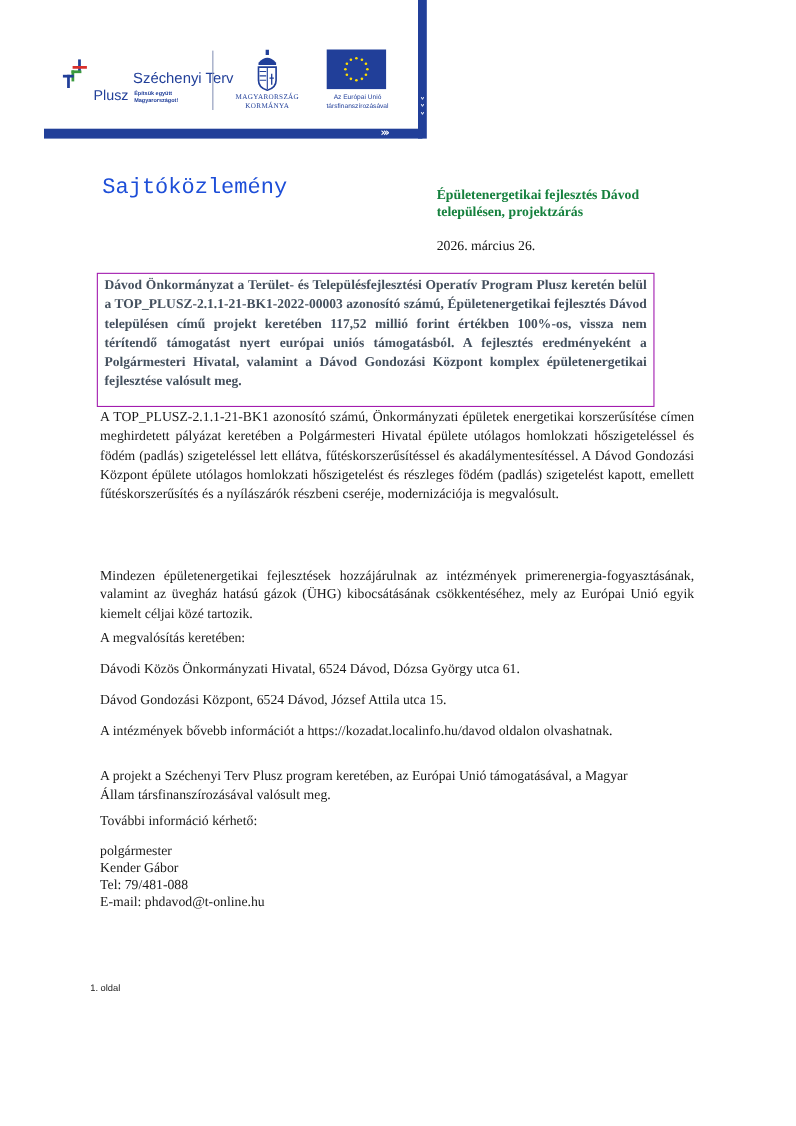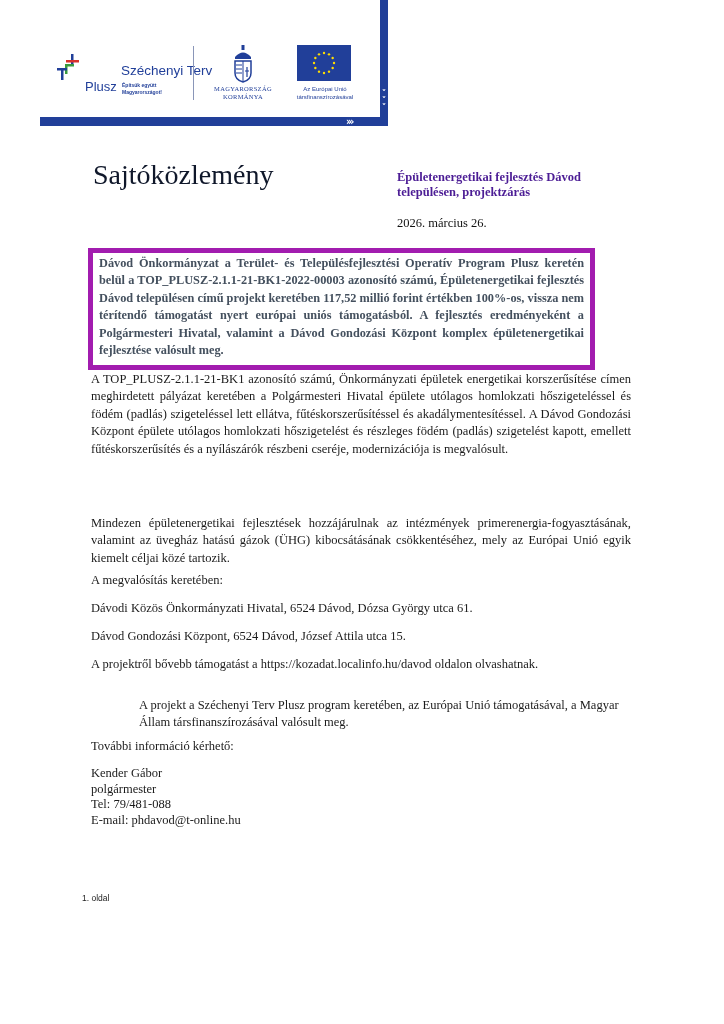--- a/index.html
+++ b/index.html
@@ -16,26 +16,26 @@
   .szt-slogan { position:absolute; left:122px; top:82px; font-family:"Liberation Sans", sans-serif; font-weight:bold; color:#213f99; font-size:5px; line-height:7px; }
   .divider { position:absolute; left:193px; top:46px; width:1px; height:54px; background:#8a96b8; }
 
   .gov-crest { position:absolute; left:232px; top:45px; width:22px; height:38px; }
   .gov-name { position:absolute; left:205px; top:85px; width:76px; text-align:center; font-family:"Liberation Serif", serif; color:#213f99; font-size:6.5px; line-height:8px; letter-spacing:0.3px; }
 
   .eu-flag { position:absolute; left:297px; top:45px; width:54px; height:36px; background:#213f99; }
   .eu-text { position:absolute; left:287px; top:85px; width:76px; text-align:center; font-family:"Liberation Sans", sans-serif; color:#213f99; font-size:6px; line-height:8px; }
 
   
-  .doc-title { position:absolute; left:93px; top:159px; font-size:28px; color:#0f172a; white-space:nowrap; }
-  .subject { position:absolute; left:397px; top:170px; width:240px; font-weight:bold; font-size:12.5px; line-height:15px; color:#4c1d95; }
+  .doc-title { position:absolute; left:93px; top:159px; font-size:20px; color:#1d4ed8; white-space:nowrap;font-family:Liberation Mono, monospace; }
+  .subject { position:absolute; left:397px; top:170px; width:240px; font-weight:bold; font-size:12.5px; line-height:15px; color:#15803d; }
   .date { position:absolute; left:397px; top:216px; font-size:12.5px; color:#111; }
 
   
-  .abstract { position:absolute; left:88px; top:248px; width:507px; height:122px; border:5px solid #a21caf; box-sizing:border-box; padding:2px 6px; }
+  .abstract { position:absolute; left:88px; top:248px; width:507px; height:122px; border:1px solid #a21caf; box-sizing:border-box; padding:2px 6px; }
   .abstract p { margin:0; font-weight:bold; font-size:12.3px; line-height:17.4px; color:#44505e; }
 
   .body { position:absolute; left:91px; width:540px; font-size:12.5px; line-height:17.4px; color:#1a1a1a; }
   .body p { margin:0; }
   .justify { text-align:justify; text-align-last:left; }
   .para1 { top:371px; }
   .para2 { top:515px; }
   .loc-head { top:572px; }
   .loc1 { top:600px; }
   .loc2 { top:628px; }
@@ -123,27 +123,27 @@
 <div class="body para1">
   <p class="justify">A TOP_PLUSZ-2.1.1-21-BK1 azonosító számú, Önkormányzati épületek energetikai korszerűsítése címen meghirdetett pályázat keretében a Polgármesteri Hivatal épülete utólagos homlokzati hőszigeteléssel és födém (padlás) szigeteléssel lett ellátva, fűtéskorszerűsítéssel és akadálymentesítéssel. A Dávod Gondozási Központ épülete utólagos homlokzati hőszigetelést és részleges födém (padlás) szigetelést kapott, emellett fűtéskorszerűsítés és a nyílászárók részbeni cseréje, modernizációja is megvalósult.</p>
 </div>
 <div class="body para2">
   <p class="justify">Mindezen épületenergetikai fejlesztések hozzájárulnak az intézmények primerenergia-fogyasztásának, valamint az üvegház hatású gázok (ÜHG) kibocsátásának csökkentéséhez, mely az Európai Unió egyik kiemelt céljai közé tartozik.</p>
 </div>
 <div class="body loc-head">A megvalósítás keretében:</div>
 <div class="body loc1">Dávodi Közös Önkormányzati Hivatal, 6524 Dávod, Dózsa György utca 61.</div>
 <div class="body loc2">Dávod Gondozási Központ, 6524 Dávod, József Attila utca 15.</div>
 <div class="body info">
-  <p class="justify">A projektről bővebb támogatást a https://kozadat.localinfo.hu/davod oldalon olvashatnak.</p>
+  <p class="justify">A intézmények bővebb információt a https://kozadat.localinfo.hu/davod oldalon olvashatnak.</p>
 </div>
 <div class="body program">
-  <p style="width:485px;margin-left:48px;">A projekt a Széchenyi Terv Plusz program keretében, az Európai Unió támogatásával, a Magyar Állam társfinanszírozásával valósult meg.</p>
+  <p style="width:485px;">A projekt a Széchenyi Terv Plusz program keretében, az Európai Unió támogatásával, a Magyar Állam társfinanszírozásával valósult meg.</p>
 </div>
 <div class="body more">További információ kérhető:</div>
 
 <div class="body contact">
+  <div>polgármester</div>
   <div>Kender Gábor</div>
-  <div>polgármester</div>
   <div>Tel: 79/481-088</div>
   <div>E-mail: phdavod@t-online.hu</div>
 </div>
 
 <div class="page-num">1. oldal</div>
 
 </body></html>

